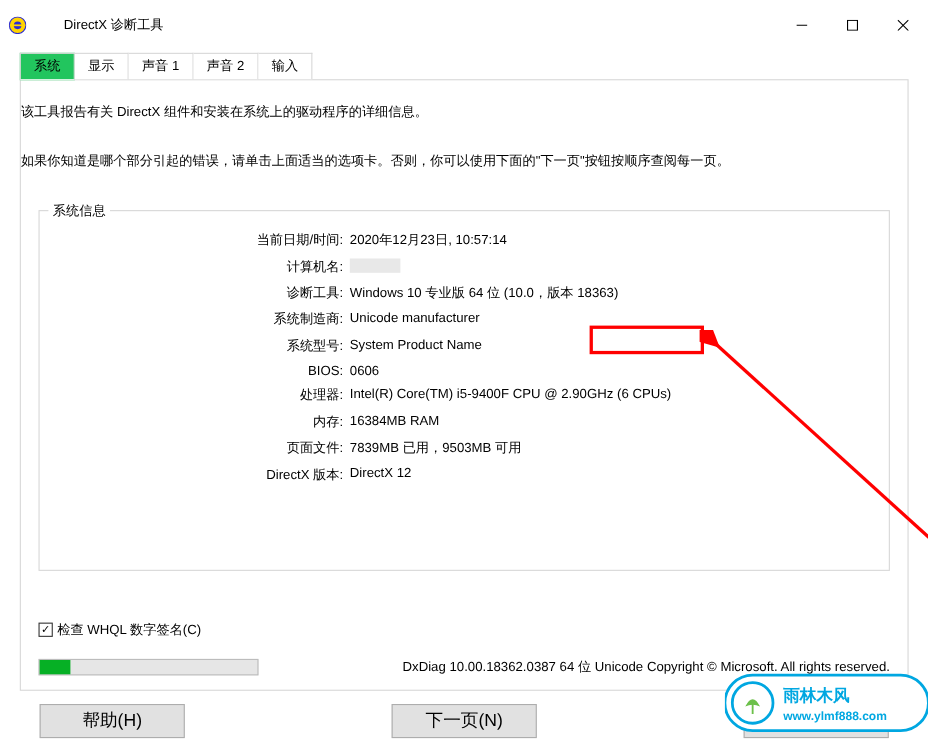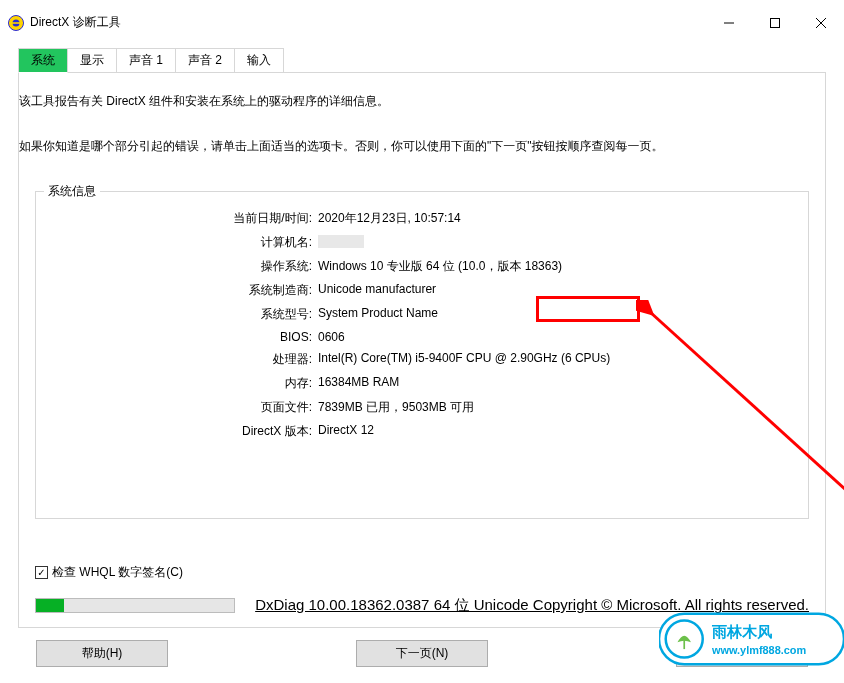--- a/index.html
+++ b/index.html
@@ -1,18 +1,18 @@
 <!DOCTYPE html>
 <html><head>
 <meta charset="utf-8">
 <style>
 * { box-sizing: border-box; margin: 0; padding: 0; }
 body { font-family: "Microsoft YaHei", "Segoe UI", Tahoma, sans-serif; font-size: 12px; background: #fff; color: #000; width: 844px; height: 683px; position: relative; overflow: hidden; }
 
-.titlebar { height: 30px; display: flex; align-items: center; padding: 15px 0 0 8px; background: #fff; }
+.titlebar { height: 30px; display: flex; align-items: center; padding: 15px 0 0 8px; background: #fff; gap: 28px; }
 .titlebar .app-icon { width: 16px; height: 16px; margin-right: 6px; }
 .titlebar .title { font-size: 12px; }
 .titlebar .win-controls { margin-left: auto; display: flex; }
 .titlebar .win-btn { width: 46px; height: 30px; display: flex; align-items: center; justify-content: center; font-family: "Segoe UI", sans-serif; font-size: 10px; }
 
 .content { padding: 18px 18px 12px 18px; }
 
 .tabs { display: flex; position: relative; }
 .tab { padding: 3px 12px; border: 1px solid #d7d7d7; border-bottom: none; background: #22c55e; font-size: 12px; position: relative; z-index: 2; }
 .tab.inactive { background: #fff; border-top-color:#d7d7d7; border-left:none; }
@@ -36,27 +36,27 @@
 .highlight-box { position:absolute; border:3px solid #ff0000; width:104px; height:26px; left:536px; top:296px; z-index:10; }
 .arrow-svg { position:absolute; left:636px; top:300px; width:230px; height:200px; z-index:10; pointer-events:none; }
 
 .bottom-row { position: absolute; bottom: 46px; left: 16px; right: 16px; display:flex; align-items:center; }
 .checkbox-wrap { display:flex; align-items:center; gap:4px; }
 .checkbox { width:13px; height:13px; border:1px solid #333; display:inline-flex; align-items:center; justify-content:center; font-size:10px; line-height:1; }
 
 .progress-row { position:absolute; bottom: 12px; left:16px; right:16px; display:flex; align-items:center; }
 .progress { width: 200px; height: 15px; border: 1px solid #bcbcbc; background:#e6e6e6; margin-right: 12px; position:relative; }
 .progress-fill { position:absolute; left:0; top:0; bottom:0; width: 28px; background:#06b025; }
-.copyright { margin-left:auto; font-size:15px;text-decoration:underline; }
+.copyright { margin-left:auto; font-size:12px; }
 
 .footer-btns { display:flex; padding: 12px 18px 0 18px; justify-content: space-between; align-items:center; }
 .footer-btns .left { width:210px; display:flex; }
 .footer-btns .center { flex:1; display:flex; justify-content:center; }
 .footer-btns .right { width:210px; display:flex; justify-content:flex-end; }
-.btn { min-width: 132px; padding: 4px 18px; border: 1px solid #adadad; background: #e1e1e1; font-size: 12px; text-align:center; font-family:inherit; cursor:pointer; }
+.btn { min-width: 132px; padding: 4px 18px; border: 1px solid #adadad; background: #e1e1e1; font-size: 16px; text-align:center; font-family:inherit; cursor:pointer; }
 
 .badge { position: absolute; right: 0; bottom: 14px; width: 185px; height: 60px; z-index: 20; }
 .badge-svg { width:100%; height:100%; }
 </style>
 </head>
 <body>
 
 <div class="titlebar">
   <span class="app-icon">
     <svg viewBox="0 0 16 16">
@@ -104,21 +104,21 @@
 
       <div class="info-row">
         <div class="info-label">当前日期/时间:</div>
         <div class="info-value">2020年12月23日, 10:57:14</div>
       </div>
       <div class="info-row">
         <div class="info-label">计算机名:</div>
         <div class="info-value"><span class="redacted"></span></div>
       </div>
       <div class="info-row">
-        <div class="info-label">操作系统:</div>
+        <div class="info-label">诊断工具:</div>
         <div class="info-value">Windows 10 专业版 64 位 (10.0，版本 18363)</div>
       </div>
       <div class="info-row">
         <div class="info-label">系统制造商:</div>
         <div class="info-value">Unicode manufacturer</div>
       </div>
       <div class="info-row">
         <div class="info-label">系统型号:</div>
         <div class="info-value">System Product Name</div>
       </div>

